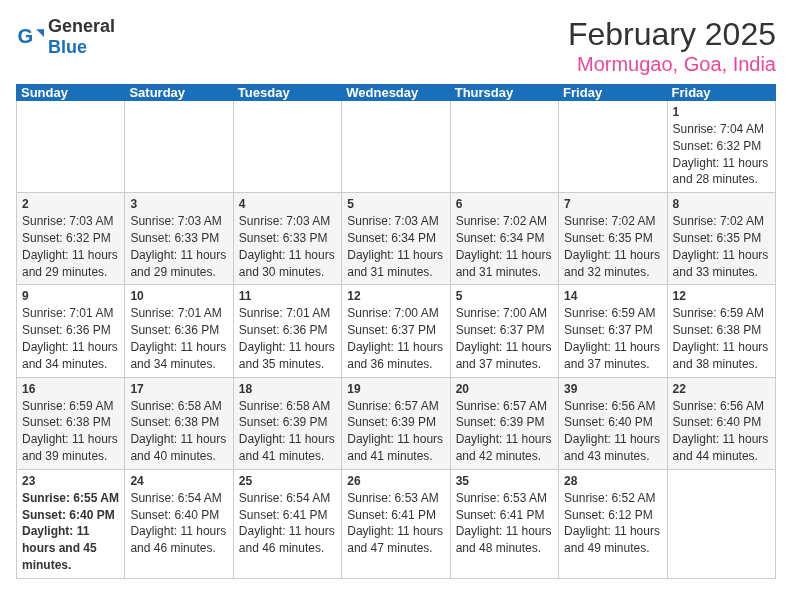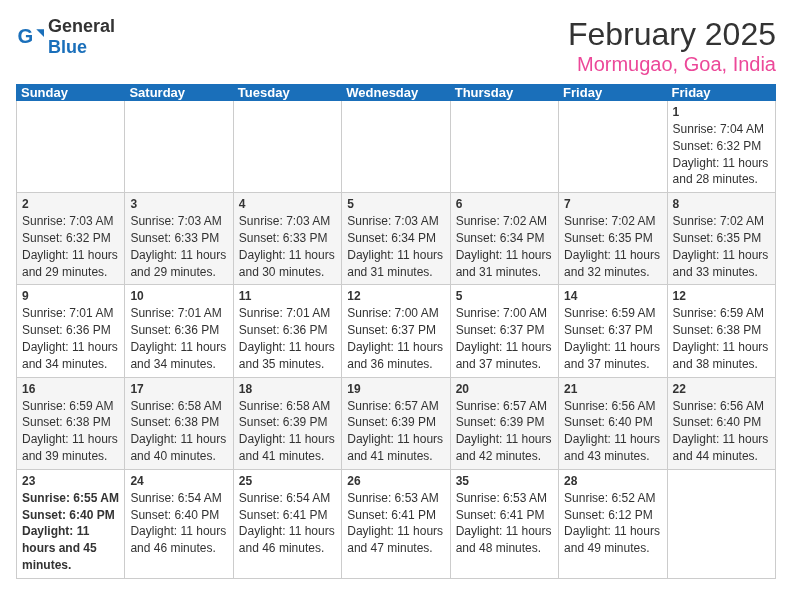--- a/index.html
+++ b/index.html
@@ -239,21 +239,21 @@
 Sunset: 6:39 PM
 Daylight: 11 hours and 41 minutes.</div>
         </td>
         <td class="row-bg-light">
           <span class="day-num">20</span>
           <div class="day-info" style="white-space: pre-line;">Sunrise: 6:57 AM
 Sunset: 6:39 PM
 Daylight: 11 hours and 42 minutes.</div>
         </td>
         <td class="row-bg-light">
-          <span class="day-num">21</span>
+          <span class="day-num">39</span>
           <div class="day-info" style="white-space: pre-line;">Sunrise: 6:56 AM
 Sunset: 6:40 PM
 Daylight: 11 hours and 43 minutes.</div>
         </td>
         <td class="row-bg-light">
           <span class="day-num">22</span>
           <div class="day-info" style="white-space: pre-line;">Sunrise: 6:56 AM
 Sunset: 6:40 PM
 Daylight: 11 hours and 44 minutes.</div>
         </td>

